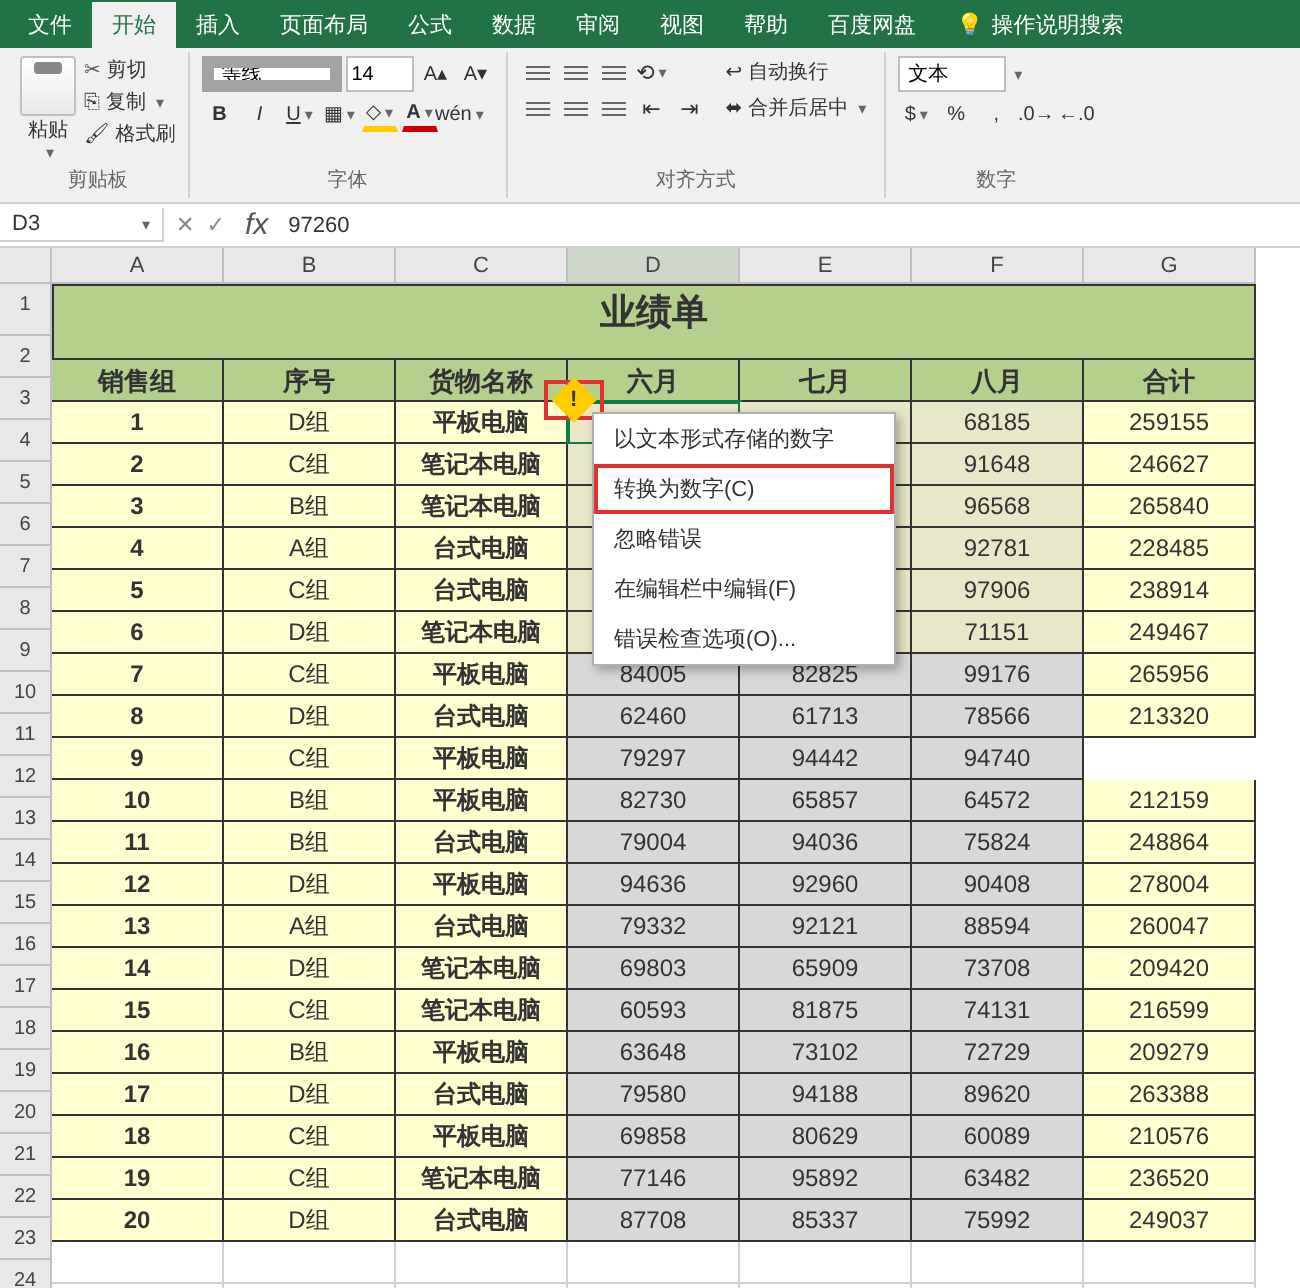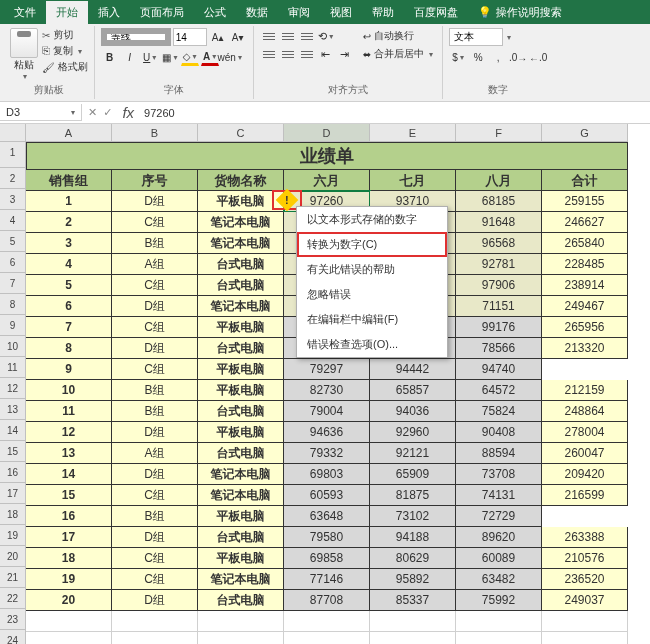--- a/index.html
+++ b/index.html
@@ -35,21 +35,21 @@
 .corner{position:absolute;top:0;left:0;width:26px;height:18px;background:#e8e8e8;border-right:1px solid #c0c0c0;border-bottom:1px solid #c0c0c0}
 .col-headers{position:absolute;top:0;left:26px;height:18px;display:flex}
 .ch{width:86px;height:18px;background:#e8e8e8;border-right:1px solid #c0c0c0;border-bottom:1px solid #c0c0c0;text-align:center;font-size:11px;line-height:18px;color:#444}
 .ch.sel{background:#d0d8cc}
 .row-headers{position:absolute;top:18px;left:0;width:26px}
 .rh{height:21px;background:#e8e8e8;border-right:1px solid #c0c0c0;border-bottom:1px solid #c0c0c0;text-align:center;font-size:10px;line-height:21px;color:#444}
 .rh.tall{height:26px}
 .cells{position:absolute;top:18px;left:26px}
 .crow{display:flex}
 .cell{width:86px;height:21px;border-right:1px solid #333;border-bottom:1px solid #333;text-align:center;font-size:12px;line-height:21px;overflow:hidden;white-space:nowrap}
-.title-cell{width:602px;height:28px;background:#b4d08c;border:1px solid #333;font-size:18px;font-weight:bold;line-height:26px}
+.title-cell{width:602px;height:38px;background:#b4d08c;border:1px solid #333;font-size:18px;font-weight:bold;line-height:26px}
 .hdr-cell{background:#b4d08c;font-weight:bold;font-size:13px}
 .yellow{background:#ffffd0}
 .ygreen{background:#e8e8c8}
 .dcell{background:#d8d8d8}
 .sel-cell{outline:2px solid #107c41;outline-offset:-1px}
 .warn-ico{position:absolute;width:16px;height:16px;background:#ffcc00;transform:rotate(45deg);display:flex;align-items:center;justify-content:center}
 .warn-ico span{transform:rotate(-45deg);font-weight:bold;color:#333;font-size:11px}
 .warn-box{position:absolute;border:2px solid #e03030;width:30px;height:20px;background:transparent}
 .ctx-menu{position:absolute;background:#fff;border:1px solid #b0b0b0;box-shadow:2px 2px 5px rgba(0,0,0,0.3);width:152px;font-size:11px;z-index:100}
 .ctx-item{padding:5px 10px;cursor:pointer}
@@ -394,20 +394,21 @@
         <div class="cell dcell">74131</div>
         <div class="cell yellow">216599</div>
       </div>
       <div class="crow">
         <div class="cell yellow" style="font-weight: bold;">16</div>
         <div class="cell yellow">B组</div>
         <div class="cell yellow" style="font-weight: bold;">平板电脑</div>
         <div class="cell dcell">63648</div>
         <div class="cell dcell">73102</div>
         <div class="cell dcell">72729</div>
+        <div class="cell yellow">209279</div>
       </div>
       <div class="crow">
         <div class="cell yellow" style="font-weight: bold;">17</div>
         <div class="cell yellow">D组</div>
         <div class="cell yellow" style="font-weight: bold;">台式电脑</div>
         <div class="cell dcell">79580</div>
         <div class="cell dcell">94188</div>
         <div class="cell dcell">89620</div>
         <div class="cell yellow">263388</div>
       </div>
@@ -459,18 +460,17 @@
     </div>
 
   <div class="warn-box" style="top:66px;left:272px"></div>
   <div class="warn-ico" style="top:68px;left:279px">
       <span>!</span>
     </div>
 
   <div class="ctx-menu" style="top:82px;left:296px">
     <div class="ctx-heading">以文本形式存储的数字</div>
     <div class="ctx-item hl">转换为数字(C)</div>
-    <div class="ctx-item">有关此错误的帮助</div>
     <div class="ctx-item">忽略错误</div>
     <div class="ctx-item">在编辑栏中编辑(F)</div>
     <div class="ctx-item">错误检查选项(O)...</div>
   </div>
 </div>
 
 </body></html>

